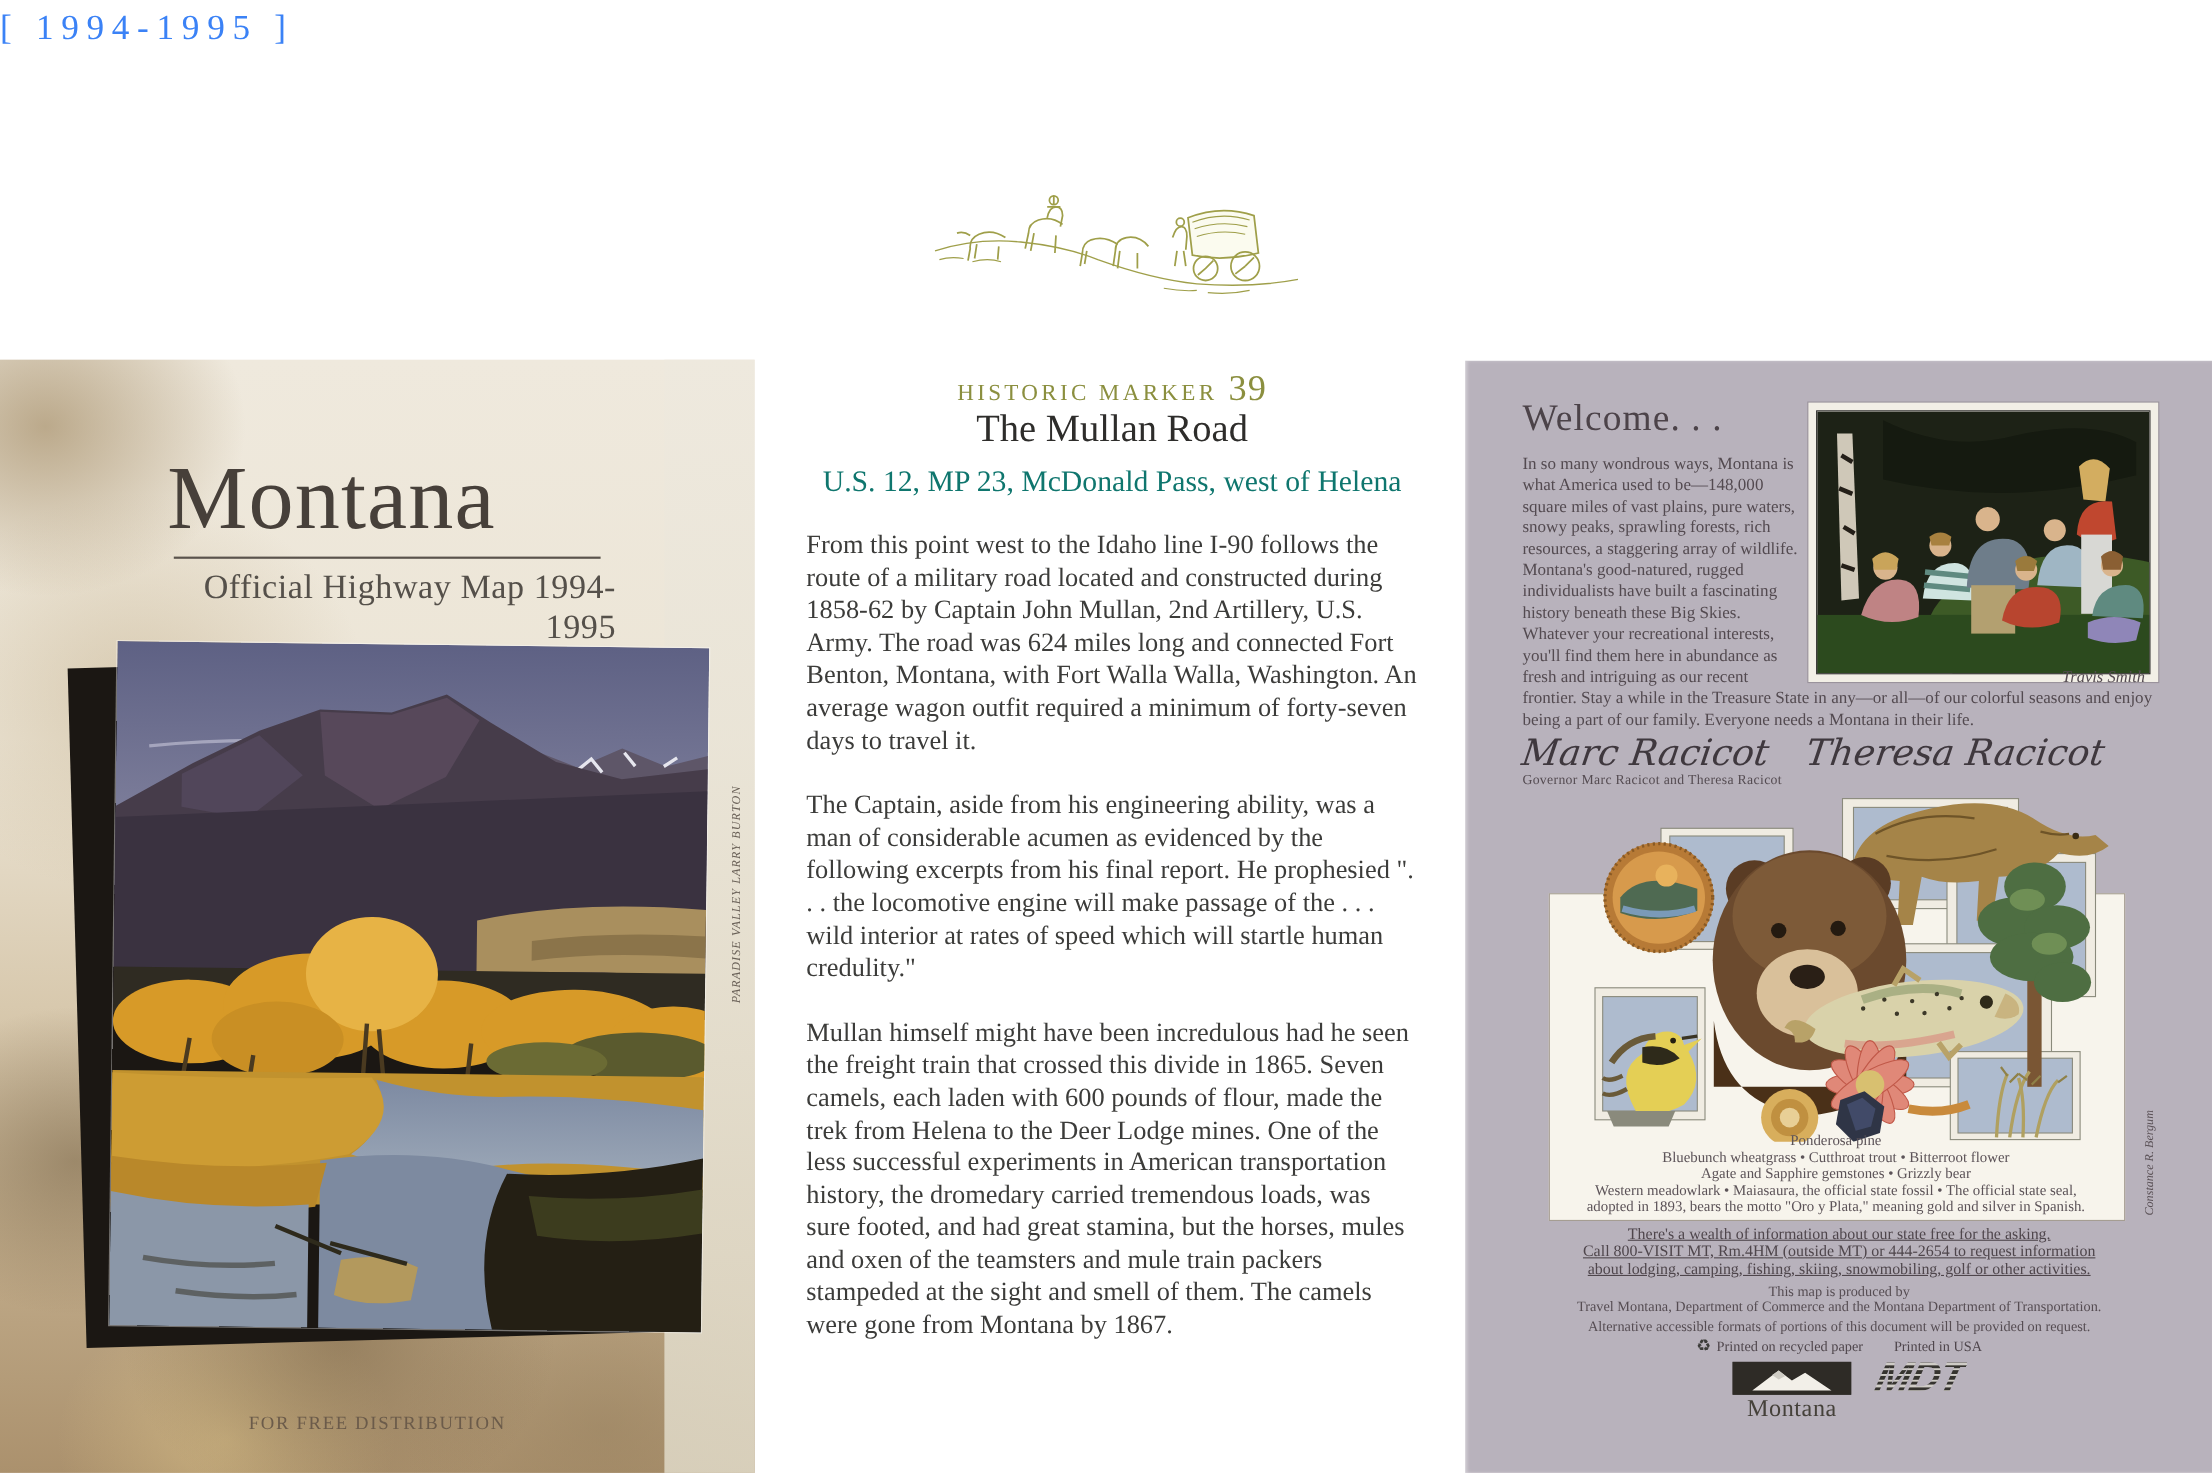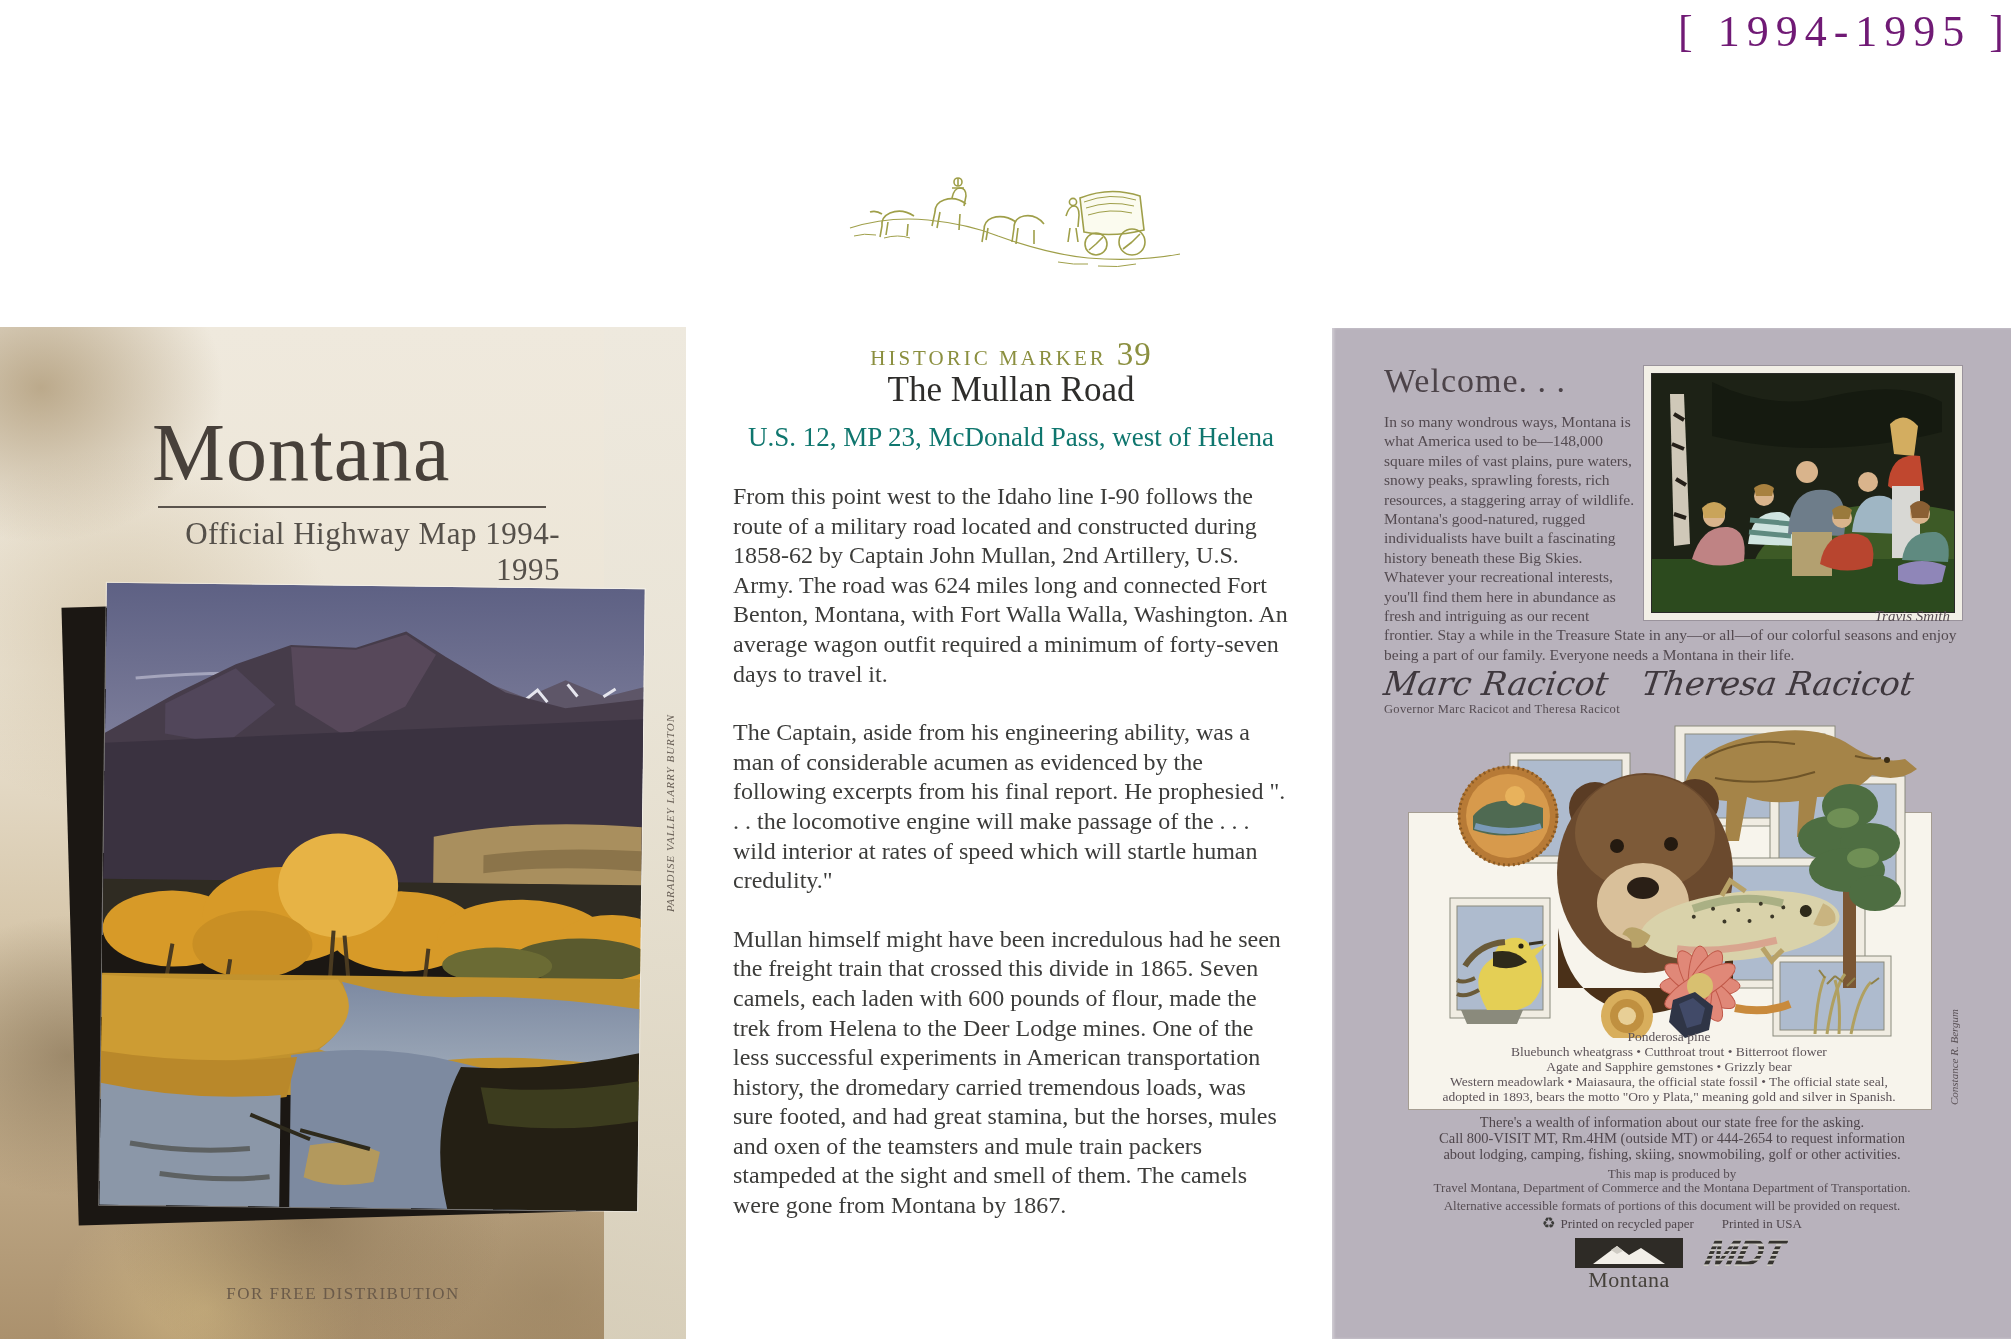--- a/index.html
+++ b/index.html
@@ -1,22 +1,22 @@
 <!DOCTYPE html>
 <html><head>
 <meta charset="utf-8">
 <style>
   html,body{margin:0;padding:0;background:#ffffff;}
   #page{position:relative;width:2011px;height:1339px;background:#ffffff;overflow:hidden;
         font-family:"Liberation Serif",serif;color:#3a3a38;}
   .abs{position:absolute;}
 
   
-  .year-header{left:0;top:6px;width:100%;text-align:right;font-size:44px;letter-spacing:7px;
-               color:#701a75;font-family:"Liberation Serif",serif;}
+  .year-header{left:0;top:6px;width:100%;text-align:left;font-size:32px;letter-spacing:7px;
+               color:#3b82f6;font-family:"Liberation Serif",serif;}
   .wagon{left:848px;top:158px;}
 
   
   .eyebrow-row{left:733px;top:336px;width:556px;text-align:center;color:#8b8f3f;}
   .eyebrow{font-size:21px;letter-spacing:3px;}
   .marker-num{font-size:33px;letter-spacing:1px;margin-left:10px;}
   .marker-title{left:733px;top:370px;width:556px;text-align:center;font-size:35px;color:#2e2d2b;}
   .marker-loc{left:733px;top:422px;width:556px;text-align:center;font-size:27px;color:#0f766e;}
   .marker-body{left:733px;top:482px;width:558px;font-size:24px;line-height:29.6px;color:#3c3c3a;}
   .marker-body p{margin:0 0 29px 0;}
@@ -59,21 +59,21 @@
       font-style:italic;font-family:"DejaVu Serif",serif;transform:skewX(-8deg);}
   .sig2{margin-left:34px;}
   .sig-caption{left:1384px;top:702px;font-size:12.5px;color:#554c52;letter-spacing:.3px;}
 
   .collage-panel{left:1408px;top:812px;width:522px;height:296px;background:#f7f4ec;border:1px solid #a59d92;}
   .collage-art{left:1395px;top:698px;}
   .collage-credit-vert{position:absolute;left:1948px;top:1105px;font-size:11px;font-style:italic;color:#5a5156;
       transform:rotate(-90deg);transform-origin:left top;white-space:nowrap;}
   .caption-line{left:1414px;width:510px;text-align:center;font-size:13.5px;color:#5c5358;line-height:14px;}
 
-  .info-line{left:1350px;width:644px;text-align:center;font-size:14.5px;color:#4f464c;}
+  .info-line{left:1350px;width:644px;text-align:center;font-size:14.5px;color:#4f464c;text-decoration:underline;}
   .small-line{left:1350px;width:644px;text-align:center;font-size:13px;color:#564d53;}
   .printed-row{left:1350px;top:1214px;width:644px;text-align:center;font-size:13px;color:#4f464c;}
   .recycle{font-size:15px;margin-right:5px;color:#3c3c3a;}
   .printed-usa{margin-left:28px;}
 
   .mt-logo{left:1574px;top:1238px;width:110px;text-align:center;}
   .mt-logo-box{width:108px;height:30px;background:#2e2b26;margin:0 auto;display:block;}
   .mt-logo-text{font-size:22px;color:#45413a;line-height:24px;letter-spacing:.5px;}
   .mdt-logo{left:1706px;top:1236px;transform:skewX(-14deg);font-style:italic;font-weight:bold;
       font-size:38px;line-height:34px;font-family:"Liberation Sans",sans-serif;

